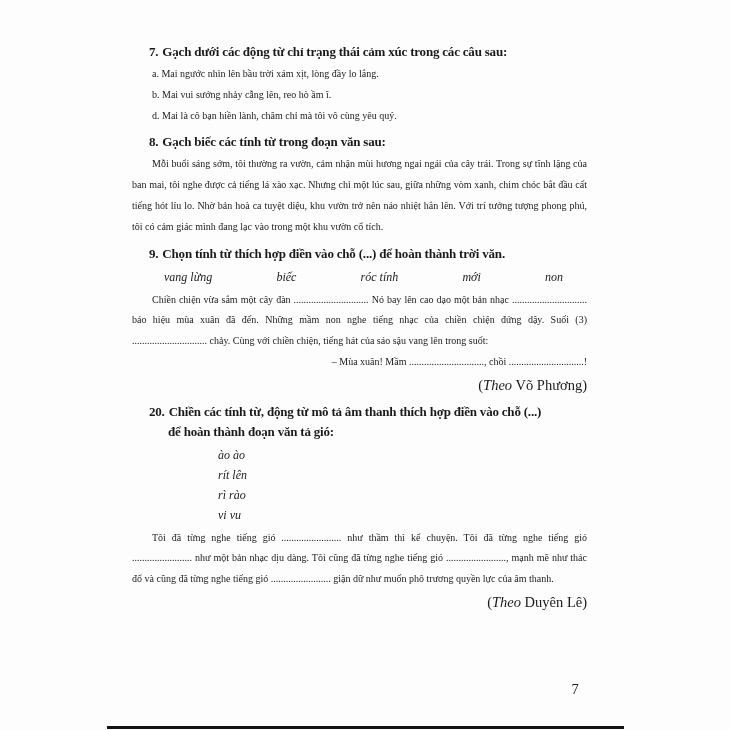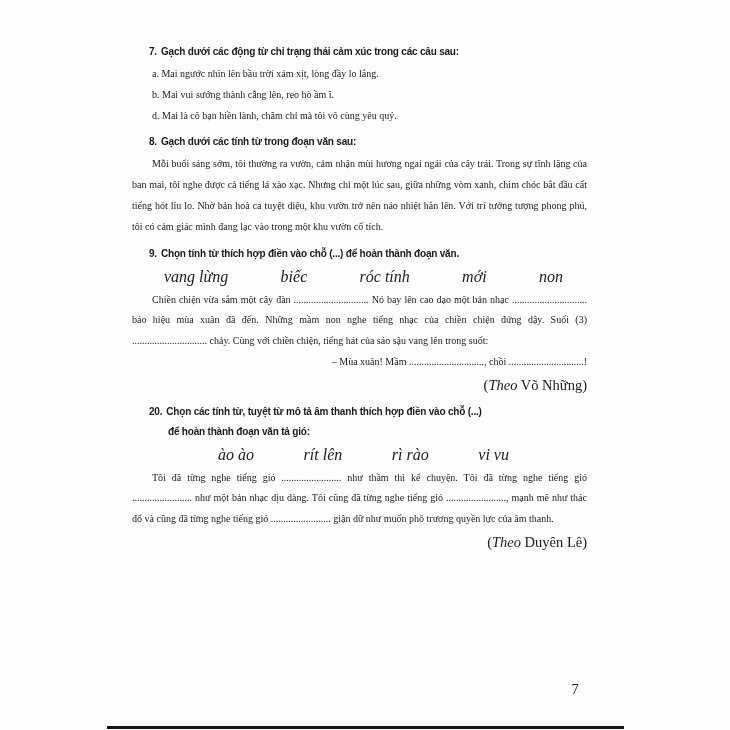--- a/index.html
+++ b/index.html
@@ -15,23 +15,23 @@
     color:var(--ink);
     font-family:"Liberation Serif","DejaVu Serif",serif;
     overflow:hidden;
   }
   .content{
     position:absolute;
     left:132px;top:42px;width:455px;
   }
   .ex{margin:0 0 6px 0;}
   .ex-heading{
-    font-family:Liberation Sans, sans-serif;
+    font-family:Liberation Serif, serif;
     font-weight:bold;
-    font-size:10px;
+    font-size:13px;
     letter-spacing:-0.2px;
     line-height:20px;
     margin:0 10px 2px 0;
     padding-left:36px;
     text-indent:-19px;
     white-space:nowrap;
   }
   .ex-num{margin-right:4px;}
   .ex-heading .h-line2{display:block;text-indent:0;white-space:nowrap;}
   .item,.para,.dialogue{
@@ -39,26 +39,26 @@
     line-height:20.8px;
     margin:0;
   }
   .item{text-indent:20px;text-align:justify;}
   .para{text-indent:20px;text-align:justify;}
   .dialogue{text-indent:20px;text-align:right;}
   .word-bank{
     display:flex;
     justify-content:space-between;
     font-style:italic;
-    font-size:16px;
+    font-size:12px;
     line-height:20px;
     margin:3px 0 3px 0;
   }
   .wb-9{padding:0 24px 0 32px;}
-  .wb-10{padding:0 78px 0 86px;}
+  .wb-10{padding:0 78px 0 86px;flex-direction:column;}
   .attribution{
     font-size:14.5px;
     line-height:20.8px;
     text-align:right;
     margin:2px 0 0 0;
   }
   .attribution .src{font-style:italic;}
   .footer-page-num{
     position:absolute;
     left:565px;top:681px;width:20px;
@@ -73,45 +73,45 @@
 </style>
 </head>
 <body>
 
 <div class="page">
   <main class="content">
 
     <section class="ex">
       <h3 class="ex-heading"><span class="ex-num">7.</span><span>Gạch dưới các động từ chỉ trạng thái cảm xúc trong các câu sau:</span></h3>
       <p class="item">a. Mai ngước nhìn lên bầu trời xám xịt, lòng đầy lo lắng.</p>
-      <p class="item">b. Mai vui sướng thành cẫng lên, reo hò ầm ĩ.</p>
+      <p class="item">b. Mai vui sướng nhảy cẫng lên, reo hò ầm ĩ.</p>
       <p class="item">d. Mai là cô bạn hiền lành, chăm chỉ mà tôi vô cùng yêu quý.</p>
     </section>
 
     <section class="ex">
-      <h3 class="ex-heading"><span class="ex-num">8.</span><span>Gạch dưới các tính từ trong đoạn văn sau:</span></h3>
+      <h3 class="ex-heading"><span class="ex-num">8.</span><span>Gạch biếc các tính từ trong đoạn văn sau:</span></h3>
       <p class="para">Mỗi buổi sáng sớm, tôi thường ra vườn, cảm nhận mùi hương ngai ngái của cây trái. Trong sự tĩnh lặng của ban mai, tôi nghe được cả tiếng lá xào xạc. Nhưng chỉ một lúc sau, giữa những vòm xanh, chim chóc bắt đầu cất tiếng hót líu lo. Nhờ bản hoà ca tuyệt diệu, khu vườn trở nên náo nhiệt hẳn lên. Với trí tưởng tượng phong phú, tôi có cảm giác mình đang lạc vào trong một khu vườn cổ tích.</p>
     </section>
 
     <section class="ex">
-      <h3 class="ex-heading"><span class="ex-num">9.</span><span>Chọn tính từ thích hợp điền vào chỗ (...) để hoàn thành đoạn văn.</span></h3>
+      <h3 class="ex-heading"><span class="ex-num">9.</span><span>Chọn tính từ thích hợp điền vào chỗ (...) để hoàn thành trời văn.</span></h3>
       <div class="word-bank wb-9">
         <span>vang lừng</span>
         <span>biếc</span>
         <span>róc tính</span>
         <span>mới</span>
         <span>non</span>
       </div>
       <p class="para">Chiền chiện vừa sắm một cây đàn .............................. Nó bay lên cao dạo một bản nhạc .............................. báo hiệu mùa xuân đã đến. Những mầm non nghe tiếng nhạc của chiền chiện đứng dậy. Suối (3) .............................. chảy. Cùng với chiền chiện, tiếng hát của sáo sậu vang lên trong suốt:</p>
       <p class="dialogue">– Mùa xuân! Mầm .............................., chồi ..............................!</p>
-      <p class="attribution"><span>(</span><span class="src">Theo</span><span> Võ Những)</span></p>
+      <p class="attribution"><span>(</span><span class="src">Theo</span><span> Võ Phương)</span></p>
     </section>
 
     <section class="ex">
-      <h3 class="ex-heading"><span class="ex-num">20.</span><span>Chọn các tính từ, tuyệt từ mô tả âm thanh thích hợp điền vào chỗ (...)</span><span class="h-line2">để hoàn thành đoạn văn tả gió:</span></h3>
+      <h3 class="ex-heading"><span class="ex-num">20.</span><span>Chiền các tính từ, động từ mô tả âm thanh thích hợp điền vào chỗ (...)</span><span class="h-line2">để hoàn thành đoạn văn tả gió:</span></h3>
       <div class="word-bank wb-10">
         <span>ào ào</span>
         <span>rít lên</span>
         <span>rì rào</span>
         <span>vi vu</span>
       </div>
       <p class="para">Tôi đã từng nghe tiếng gió ........................ như thầm thì kể chuyện. Tôi đã từng nghe tiếng gió ........................ như một bản nhạc dịu dàng. Tôi cũng đã từng nghe tiếng gió ........................, mạnh mẽ như thác đổ và cũng đã từng nghe tiếng gió ........................ giận dữ như muốn phô trương quyền lực của âm thanh.</p>
       <p class="attribution"><span>(</span><span class="src">Theo</span><span> Duyên Lê)</span></p>
     </section>
 

